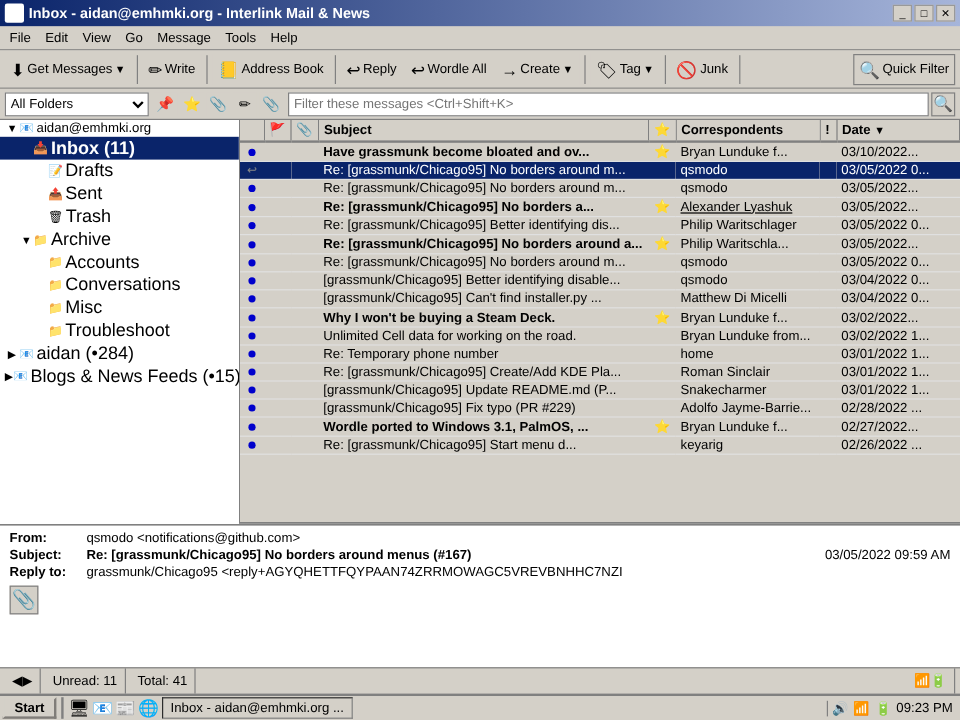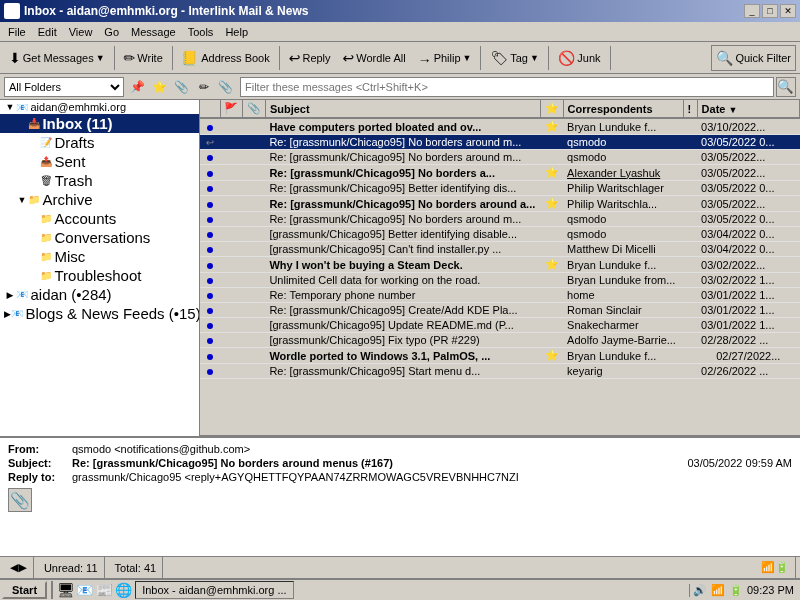--- a/index.html
+++ b/index.html
@@ -129,21 +129,21 @@
   <button class="toolbar-btn">
     <span class="toolbar-icon">↩</span>
     <span>Reply</span>
   </button>
   <button class="toolbar-btn">
     <span class="toolbar-icon">↩</span>
     <span>Wordle All</span>
   </button>
   <button class="toolbar-btn">
     <span class="toolbar-icon">→</span>
-    <span>Philip</span>
+    <span>Create</span>
     <span class="toolbar-dropdown">▼</span>
   </button>
   <div class="toolbar-separator"></div>
   <button class="toolbar-btn">
     <span class="toolbar-icon">🏷</span>
     <span>Tag</span>
     <span class="toolbar-dropdown">▼</span>
   </button>
   <div class="toolbar-separator"></div>
   <button class="toolbar-btn">
@@ -271,21 +271,21 @@
             <th style="width:14px;">!</th>
             <th>Date <span class="sort-arrow">▼</span></th>
           </tr>
         </thead>
         <tbody id="message-tbody">
 
         <tr class="msg-row">
     <td class="msg-icon-col"><span style="display:inline-block;width:6px;height:6px;border-radius:50%;background:#0000cc;"></span></td>
     <td class="msg-flag-col"></td>
     <td class="msg-att-col"></td>
-    <td class="subject-col" style="max-width:275px;overflow:hidden;text-overflow:ellipsis;white-space:nowrap;font-weight:bold;">Have computers ported bloated and ov...</td>
+    <td class="subject-col" style="max-width:275px;overflow:hidden;text-overflow:ellipsis;white-space:nowrap;font-weight:bold;">Have grassmunk become bloated and ov...</td>
     <td style="width:16px;text-align:center;">⭐</td>
     <td class="corr-col" style="max-width:120px;overflow:hidden;text-overflow:ellipsis;">Bryan Lunduke f...</td>
     <td style="width:14px;"></td>
     <td class="date-col" style="white-space:nowrap;">03/10/2022...</td>
   </tr>
             <tr class="msg-row selected">
     <td class="msg-icon-col"><span style="color:#888;font-size:10px;">↩</span></td>
     <td class="msg-flag-col"></td>
     <td class="msg-att-col"></td>
     <td class="subject-col" style="max-width:275px;overflow:hidden;text-overflow:ellipsis;white-space:nowrap;">Re: [grassmunk/Chicago95] No borders around m...</td>
@@ -425,21 +425,21 @@
     <td class="date-col" style="white-space:nowrap;">02/28/2022 ...</td>
   </tr>
             <tr class="msg-row">
     <td class="msg-icon-col"><span style="display:inline-block;width:6px;height:6px;border-radius:50%;background:#0000cc;"></span></td>
     <td class="msg-flag-col"></td>
     <td class="msg-att-col"></td>
     <td class="subject-col" style="max-width:275px;overflow:hidden;text-overflow:ellipsis;white-space:nowrap;font-weight:bold;">Wordle ported to Windows 3.1, PalmOS, ...</td>
     <td style="width:16px;text-align:center;">⭐</td>
     <td class="corr-col" style="max-width:120px;overflow:hidden;text-overflow:ellipsis;">Bryan Lunduke f...</td>
     <td style="width:14px;"></td>
-    <td class="date-col" style="white-space:nowrap;text-align:center;">02/27/2022...</td>
+    <td class="date-col" style="white-space:nowrap;">02/27/2022...</td>
   </tr>
             <tr class="msg-row">
     <td class="msg-icon-col"><span style="display:inline-block;width:6px;height:6px;border-radius:50%;background:#0000cc;"></span></td>
     <td class="msg-flag-col"></td>
     <td class="msg-att-col"></td>
     <td class="subject-col" style="max-width:275px;overflow:hidden;text-overflow:ellipsis;white-space:nowrap;">Re: [grassmunk/Chicago95] Start menu d...</td>
     <td style="width:16px;text-align:center;"></td>
     <td class="corr-col" style="max-width:120px;overflow:hidden;text-overflow:ellipsis;">keyarig</td>
     <td style="width:14px;"></td>
     <td class="date-col" style="white-space:nowrap;">02/26/2022 ...</td>

